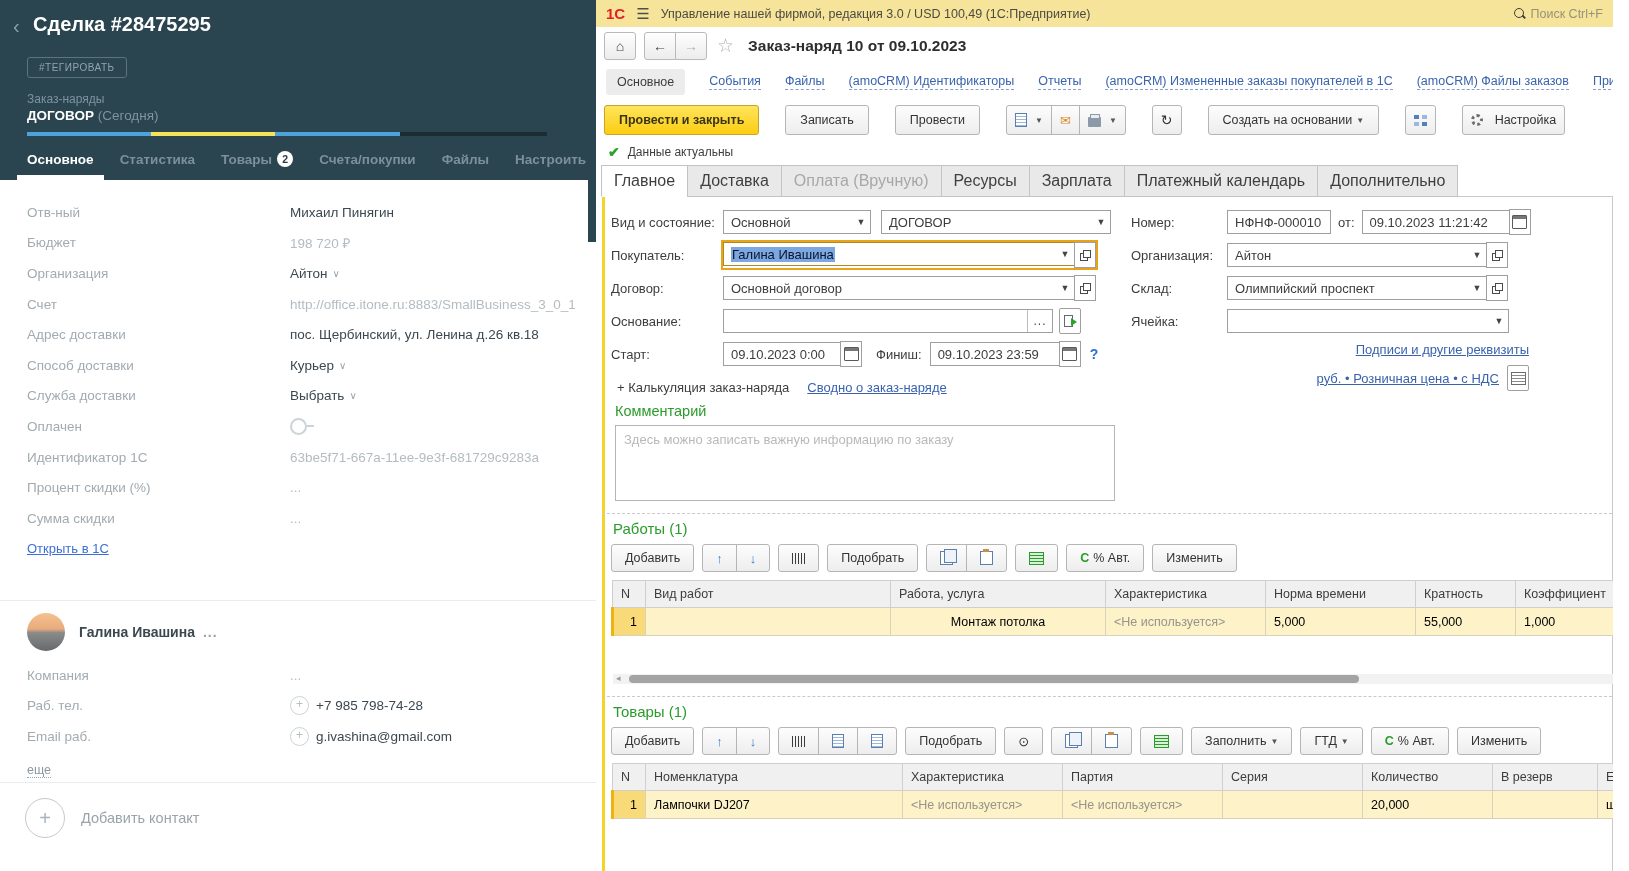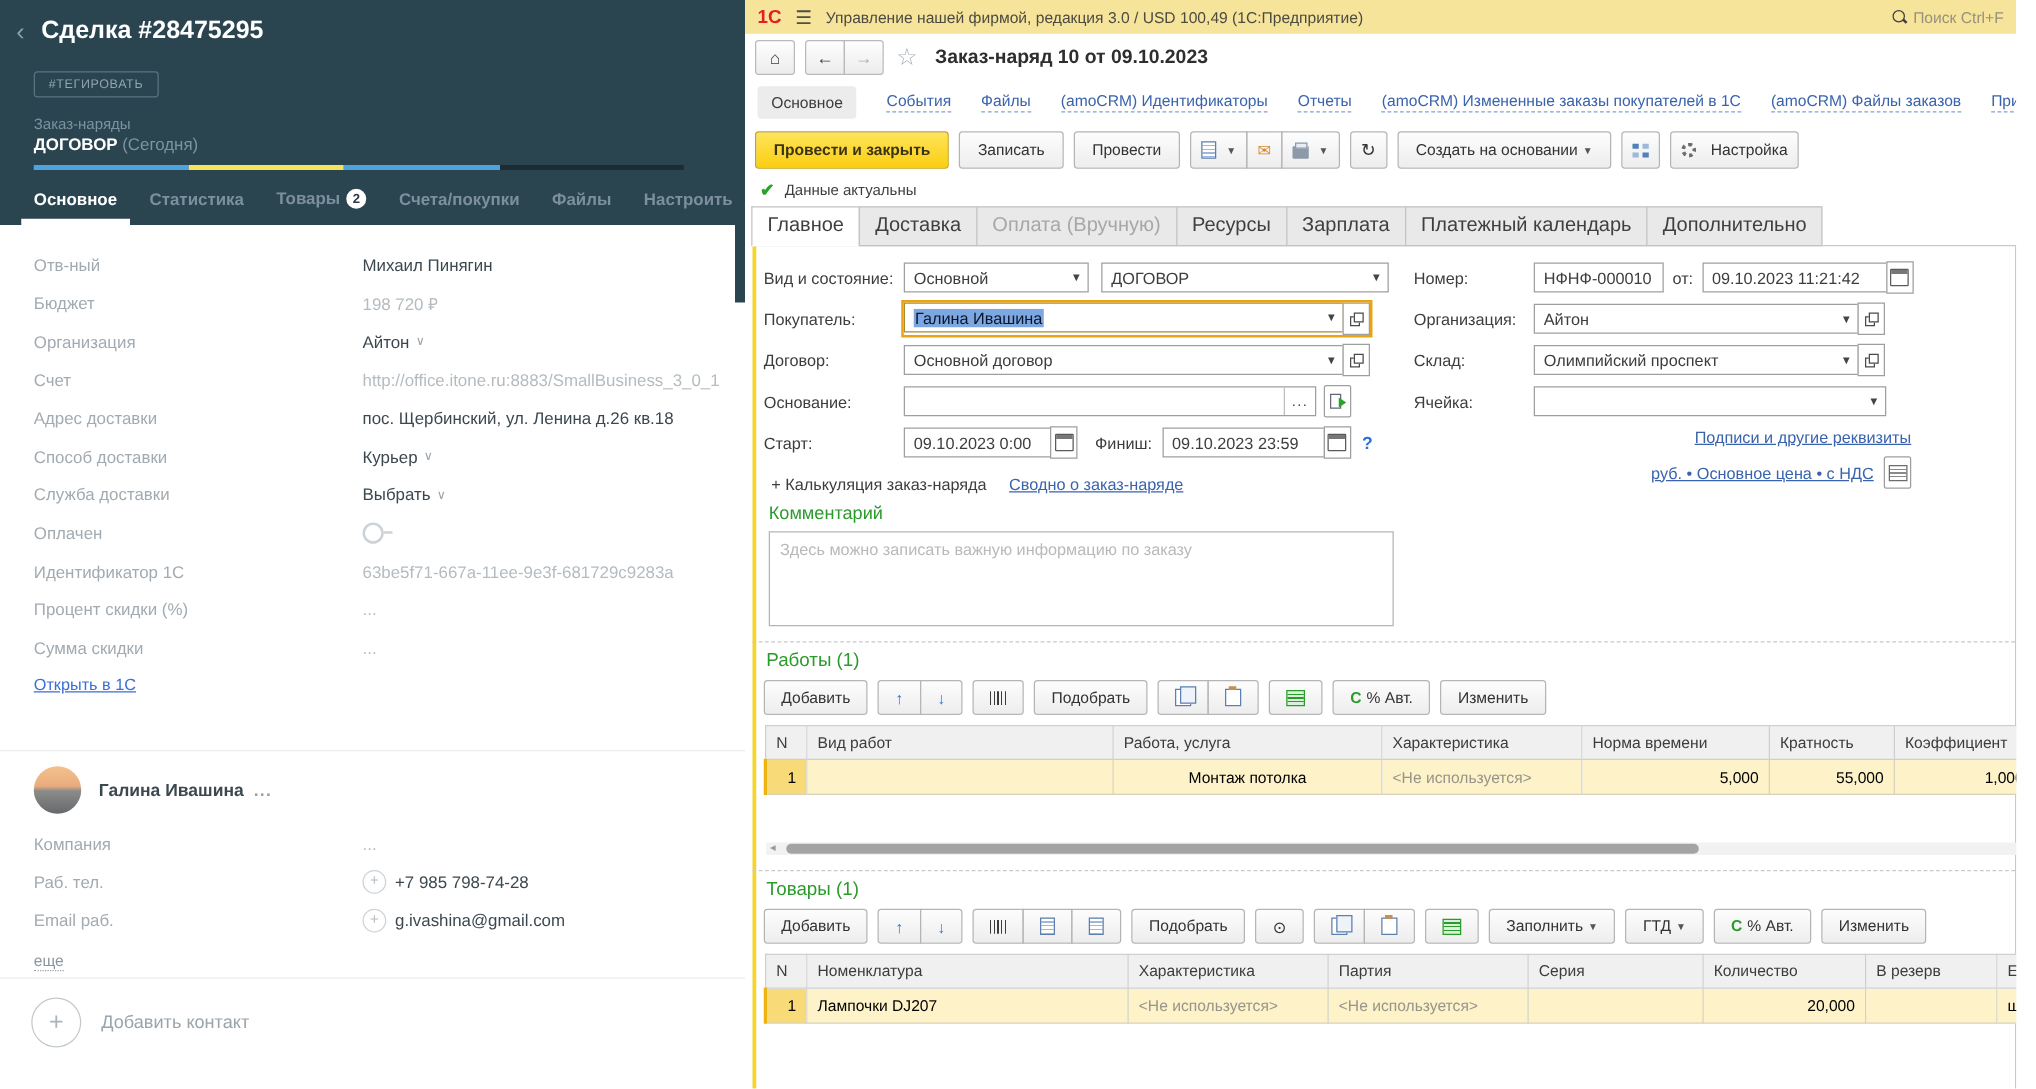--- a/index.html
+++ b/index.html
@@ -59,21 +59,21 @@
         display:flex;align-items:center;justify-content:center;font-size:14px;color:#444;flex:none}
   .ngrp{display:flex}
   .ngrp .nbtn+.nbtn{margin-left:-1px;border-radius:0 3px 3px 0}
   .ngrp .nbtn:first-child{border-radius:3px 0 0 3px}
   .dim{color:#b0b0b0}
   .star{color:#a9b0b6;font-size:19px;margin:0 2px}
   .doctitle{font-size:15.5px;font-weight:bold;color:#2e2e2e;margin-left:4px;white-space:nowrap}
   .ptabs{display:flex;align-items:center;gap:24px;padding:0 10px;height:36px;white-space:nowrap;overflow:hidden}
   .ptab-active{background:#ececec;border-radius:3px;padding:6px 11px;font-size:12.5px;color:#3c3c3c}
   .ptab{color:#3a63ad;font-size:12.5px;border-bottom:1px dashed #84a0d2;padding-bottom:1px}
-  .mtb{display:flex;align-items:center;gap:8px;padding:5px 8px;white-space:nowrap}
+  .mtb{display:flex;align-items:center;gap:26px;padding:5px 8px;white-space:nowrap}
   .btn{height:28px;border:1px solid #b5b5b5;border-radius:3px;background:linear-gradient(#fdfdfd,#ededed);
        font-size:12.5px;color:#333;display:flex;align-items:center;justify-content:center;padding:0 14px;flex:none}
   .btn-y{background:linear-gradient(#ffe45c,#fbce11);border-color:#c7a425;font-weight:bold;color:#3b3414}
   .ibtn{padding:0 8px;gap:4px}
   .grp{display:flex}
   .grp .btn{border-radius:0;margin-left:-1px}
   .grp .btn:first-child{border-radius:3px 0 0 3px;margin-left:0}
   .grp .btn:last-child{border-radius:0 3px 3px 0}
   .cr{font-size:8px;color:#555;margin-left:4px}
   .status{display:flex;align-items:center;gap:8px;padding:4px 12px 5px;font-size:12px;color:#3e3e3e}
@@ -134,21 +134,21 @@
   .ic-docarr{position:relative;width:12px;height:12px}
   .ic-docarr:before{content:"";position:absolute;left:0;top:0;width:7px;height:10px;border:1px solid #667;background:#fff}
   .ic-docarr:after{content:"";position:absolute;right:-1px;bottom:1px;border-left:6px solid #28a428;
                    border-top:4px solid transparent;border-bottom:4px solid transparent}
   .grid{border-collapse:collapse;table-layout:fixed;font-size:12.5px;background:#fff}
   .grid th{background:#f0f0f0;border:1px solid #cfcfcf;font-weight:normal;text-align:left;padding:6px 8px;color:#3c3c3c;
            white-space:nowrap;overflow:hidden}
   .grid td{border:1px solid #d8d2bb;padding:5px 8px;height:17px;white-space:nowrap;overflow:hidden}
   .rowsel td{background:#fdf2c8}
   .ncell{background:#f8da78 !important;border-left:3px solid #efb310 !important;text-align:right}
-  .cc{text-align:center}.rr{text-align:right}
+  .cc{text-align:center}.rr{text-align:left}
   .mut{color:#97948a}
   .filler{height:36px}
   .hsb{width:1012px;height:10px;background:#f2f2f2;position:relative;margin:2px 0 2px 2px}
   .hsb .th{position:absolute;left:16px;top:1px;height:8px;width:730px;background:#a4a4a4;border-radius:4px}
   .hsb .la{position:absolute;left:3px;top:-1px;color:#9a9a9a;font-size:9px}
   .mag{width:12px;height:12px;position:relative;flex:none}
   .mag:before{content:"";position:absolute;left:0;top:0;width:8px;height:8px;border:1.5px solid #3f3f3f;border-radius:50%}
   .mag:after{content:"";position:absolute;left:8px;top:8px;width:4px;height:1.5px;background:#3f3f3f;transform:rotate(45deg)}
 </style>
 </head>
@@ -451,21 +451,21 @@
           </div>
           <div class="fr">
             <span class="rlab">Ячейка:</span>
             <span class="fld" style="width:282px">
                 <span class="tx"></span>
                 <span class="dd">▼</span>
               </span>
           </div>
           <div class="rlinks"><a class="lnk" href="#">Подписи и другие реквизиты</a></div>
           <div class="rlinks" style="display:flex;justify-content:flex-end;align-items:center;gap:8px">
-            <a class="lnk" href="#">руб. • Основное цена • с НДС</a>
+            <a class="lnk" href="#">руб. • Розничная цена • с НДС</a>
             <span class="sq sqb" style="margin-left:0">
                 <span class="ic-tableg" style="border-color:#6d6d6d;background:repeating-linear-gradient(#fff 0 2px,#8a8a8a 2px 3px)"></span>
               </span>
           </div>
         </div>
       </div>
 
       <div class="cmt-l">Комментарий</div>
       <textarea class="cmt" placeholder="Здесь можно записать важную информацию по заказу" style=""></textarea>
 

